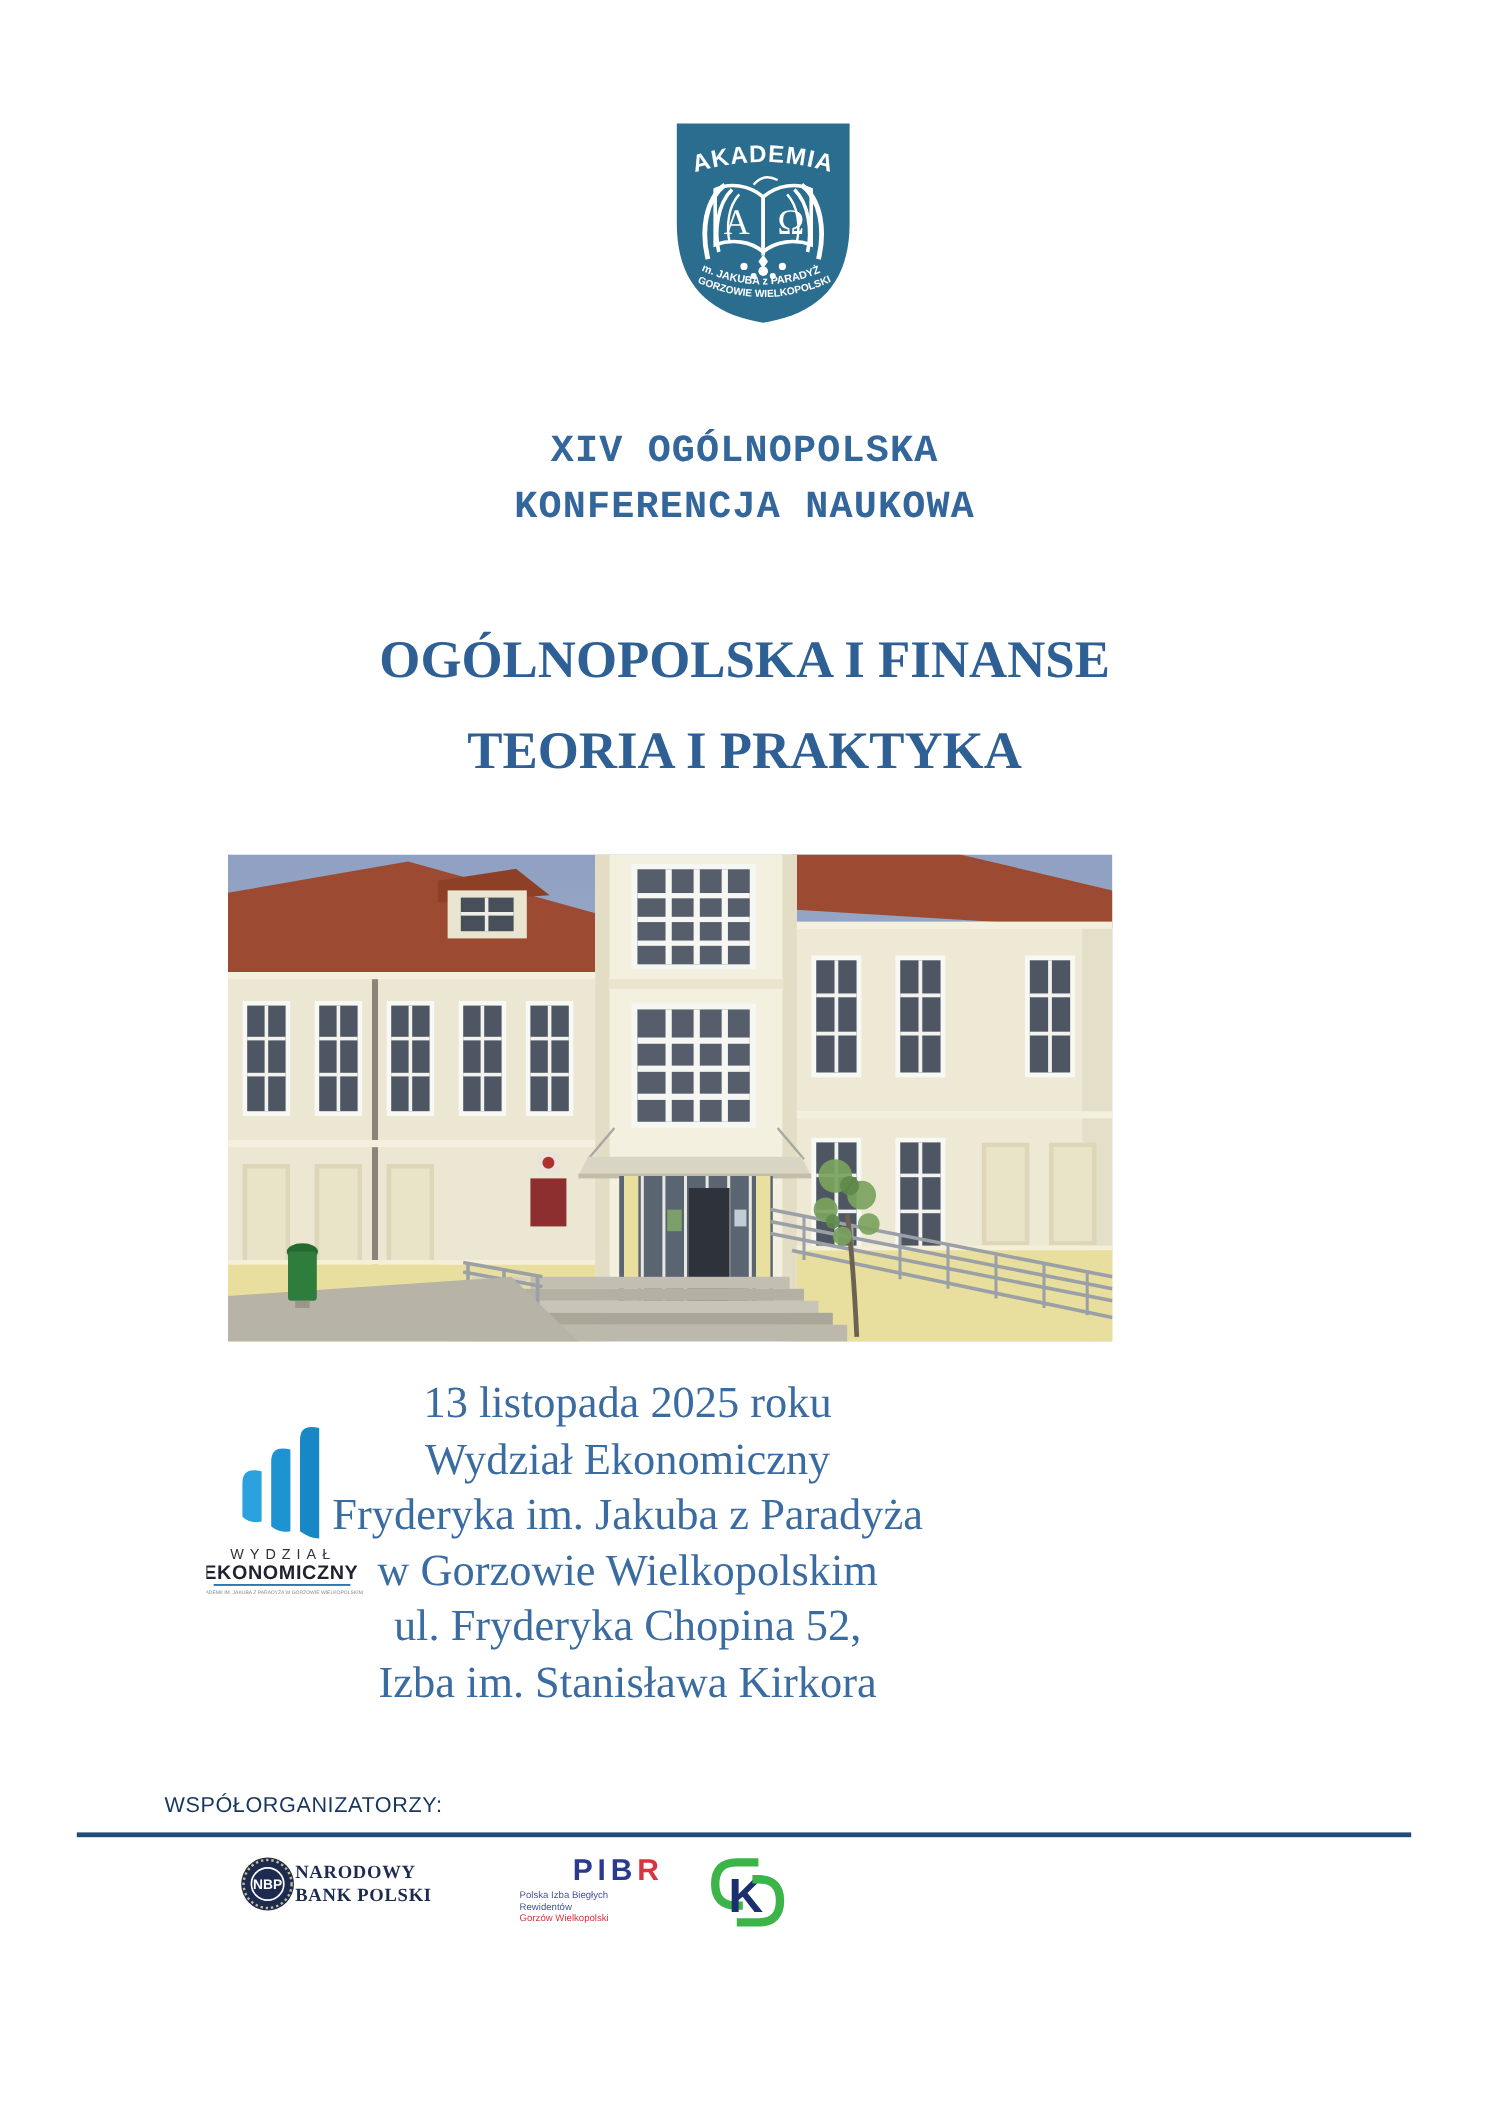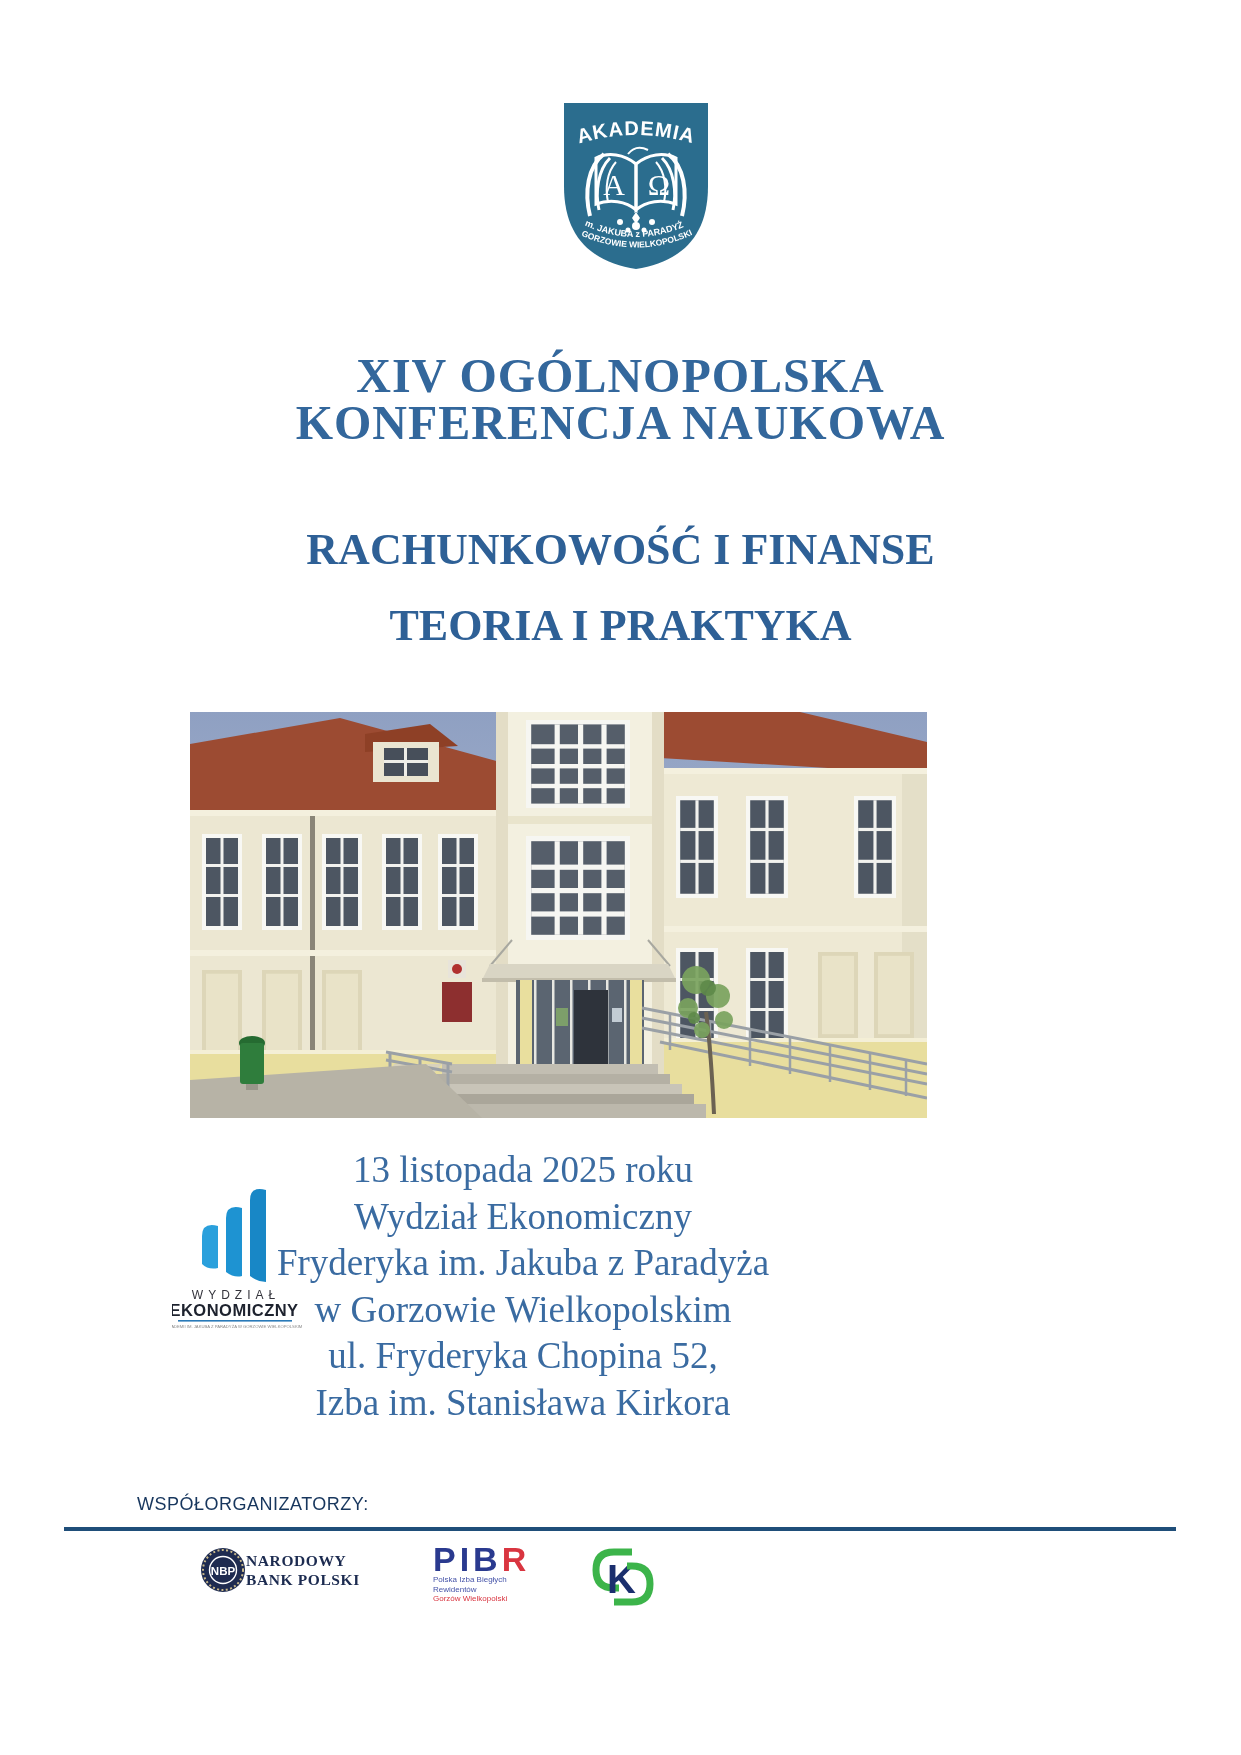--- a/index.html
+++ b/index.html
@@ -4,21 +4,21 @@
 <style>
   html,body{margin:0;padding:0;background:#ffffff;}
   .page{
     position:relative;width:1241px;height:1755px;background:#ffffff;overflow:hidden;
     font-family:"Liberation Sans",sans-serif;
   }
   
   .crest{position:absolute;left:558px;top:100px;width:156px;height:172px;}
   
   .heading-block{position:absolute;left:0;top:352px;width:1241px;text-align:center;
-    font-family:Liberation Serif, serif;font-weight:bold;font-size:48px;line-height:47px;
+    font-family:Liberation Mono, monospace;font-weight:bold;font-size:32px;line-height:47px;
     letter-spacing:1px;color:#33679c;}
   .title-line1{position:absolute;left:0;top:524px;width:1241px;text-align:center;
     font-family:"Liberation Serif",serif;font-weight:bold;font-size:44px;color:#2e6096;}
   .title-line2{position:absolute;left:0;top:600px;width:1241px;text-align:center;
     font-family:"Liberation Serif",serif;font-weight:bold;font-size:44px;color:#2e6096;}
   
   .photo{position:absolute;left:190px;top:712px;width:737px;height:406px;}
   .photo svg{display:block;width:100%;height:100%;}
   
   .details{position:absolute;left:0;top:1147px;width:1046px;text-align:center;
@@ -27,21 +27,21 @@
   .faculty-logo{position:absolute;left:172px;top:1180px;width:132px;height:152px;}
   
   .org-label{position:absolute;left:137px;top:1494px;font-size:18px;letter-spacing:0.5px;
     color:#17365d;text-align:right;}
   .org-rule{position:absolute;left:64px;top:1527px;width:1112px;height:4px;background:#1f4e79;}
   .nbp{position:absolute;left:200px;top:1547px;display:flex;align-items:flex-start;}
   .nbp-coin{width:46px;height:46px;}
   .nbp-name{margin-top:4px;font-family:"Liberation Serif",serif;
     font-weight:bold;font-size:15.5px;line-height:19px;letter-spacing:0.6px;color:#1c2b50;}
   .pibr{position:absolute;left:433px;top:1546px;width:120px;}
-  .pibr-acronym{font-weight:bold;font-size:34px;letter-spacing:4px;line-height:26px;}
+  .pibr-acronym{font-weight:bold;font-size:25px;letter-spacing:4px;line-height:26px;text-align:right;}
   .pibr-pib{color:#2a3a8f;}
   .pibr-r{color:#d93540;}
   .pibr-sub{margin-top:3px;font-size:8px;line-height:9.5px;color:#4553a8;}
   .pibr-sub-red{font-size:8px;line-height:9.5px;color:#d93540;}
   .skwp{position:absolute;left:588px;top:1546px;width:70px;height:62px;}
 </style>
 </head>
 <body>
 
 <div class="page">
@@ -89,21 +89,21 @@
       <text font-family="Liberation Sans, sans-serif" font-weight="bold" font-size="8.5" fill="#ffffff">
         <textPath href="#crest-arc-b2" startOffset="50%" text-anchor="middle">w GORZOWIE WIELKOPOLSKIM</textPath>
       </text>
     </svg>
   </div>
 
   <div class="heading-block">
     <div>XIV OGÓLNOPOLSKA</div>
     <div>KONFERENCJA NAUKOWA</div>
   </div>
-  <div class="title-line1">RACHUNKOWOŚĆ I FINANSE</div>
+  <div class="title-line1">OGÓLNOPOLSKA I FINANSE</div>
   <div class="title-line2">TEORIA I PRAKTYKA</div>
 
   <div class="photo">
     <svg viewBox="0 0 737 406" preserveAspectRatio="none">
       <defs>
         <linearGradient id="sky" x1="0" y1="0" x2="0" y2="1">
           <stop offset="0" stop-color="#8fa0c2"></stop>
           <stop offset="1" stop-color="#b8c2d8"></stop>
         </linearGradient>
         <symbol id="winTall" viewBox="0 0 40 96" preserveAspectRatio="none">

